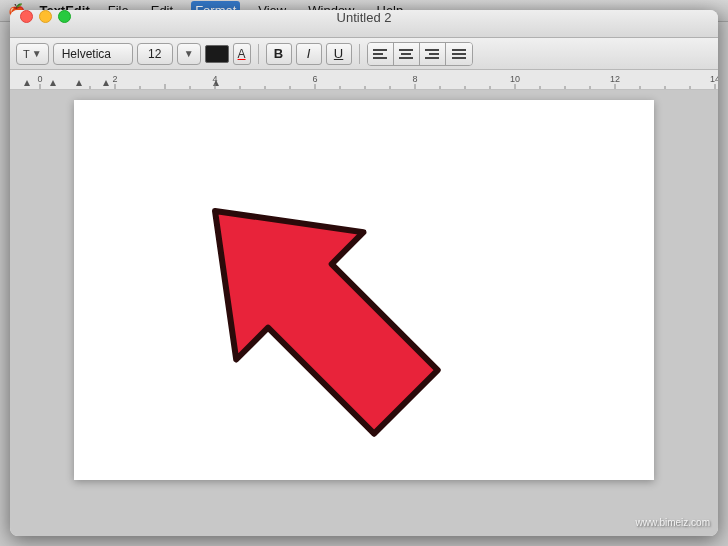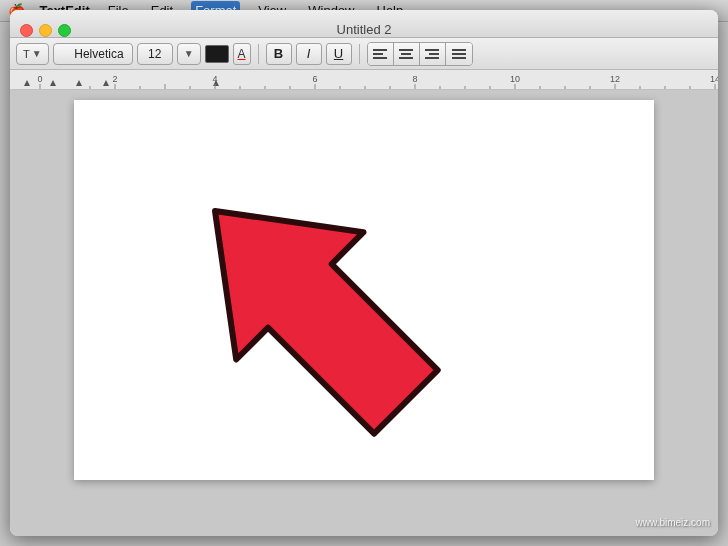--- a/index.html
+++ b/index.html
@@ -60,21 +60,21 @@
       font-weight: 700;
       color: #111;
       margin-right: 14px;
     }
 
     
     .title-bar {
       background: linear-gradient(to bottom, #eeeeee, #d8d8d8);
       height: 28px;
       display: flex;
-      align-items: flex-end;
+      align-items: flex-start;
       justify-content: center;
       position: relative;
       border-bottom: 1px solid #b0b0b0;
       flex-shrink: 0;
     }
     .traffic-lights {
       position: absolute;
       left: 10px;
       display: flex;
       gap: 6px;
@@ -123,21 +123,20 @@
       padding: 0 8px;
       font-size: 12px;
       background: linear-gradient(to bottom, #f8f8f8, #e0e0e0);
       border: 1px solid #a0a0a0;
       border-radius: 4px;
       cursor: pointer;
       color: #222;
       display: flex;
       align-items: center;
       min-width: 80px;
-      justify-content: flex-end;
     }
     .toolbar-number {
       height: 22px;
       width: 36px;
       font-size: 12px;
       background: linear-gradient(to bottom, #f8f8f8, #e0e0e0);
       border: 1px solid #a0a0a0;
       border-radius: 4px;
       cursor: pointer;
       color: #222;

